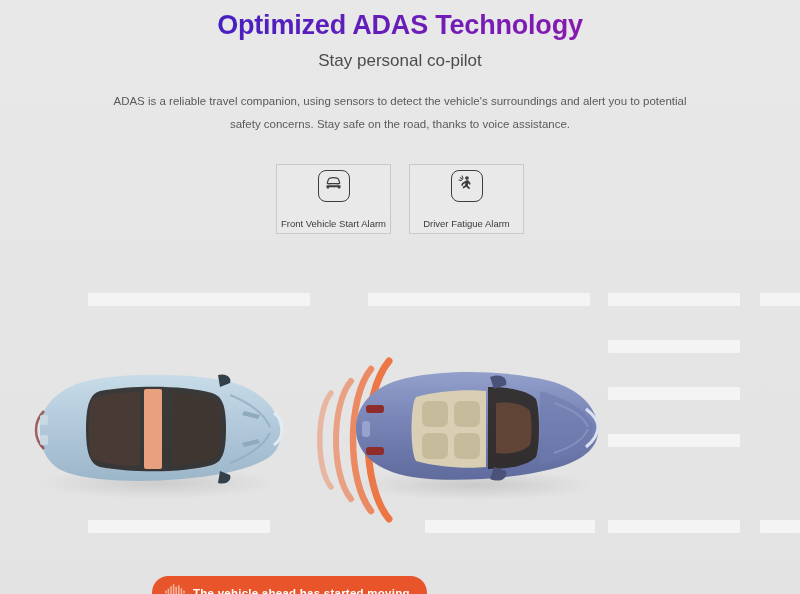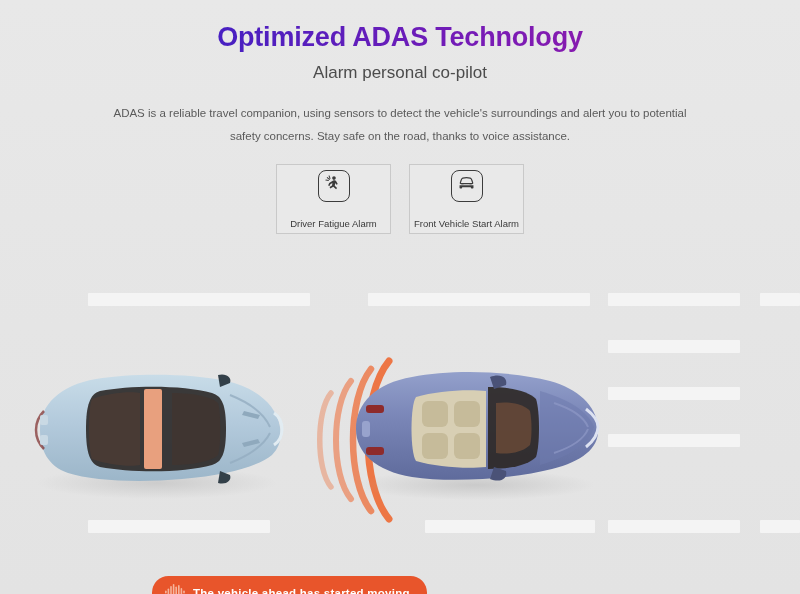--- a/index.html
+++ b/index.html
@@ -18,21 +18,21 @@
     position: absolute;
     inset: 0;
     background: linear-gradient(180deg, #e8e8e8 0%, #e5e5e5 55%, #e3e3e3 100%);
   }
 
   
   .header {
     position: absolute;
     top: 0; left: 0; right: 0;
     text-align: center;
-    padding-top: 22px;
+    padding-top: 10px;
   }
   .title {
     font-size: 27px;
     font-weight: bold;
     letter-spacing: -0.2px;
     margin: 0;
     background: linear-gradient(90deg, #2727d8 0%, #4b1fc0 30%, #7a1bb5 62%, #a4179f 100%);
     -webkit-background-clip: text;
     background-clip: text;
     color: transparent;
@@ -153,51 +153,51 @@
     display: block;
   }
 </style>
 </head>
 <body>
 
 <div class="page">
 
   <div class="header">
     <h1 class="title">Optimized ADAS Technology</h1>
-    <h2 class="subtitle">Alarm personal co-pilot</h2>
+    <h2 class="subtitle">Stay personal co-pilot</h2>
     <p class="desc">ADAS is a reliable travel companion, using sensors to detect the vehicle's surroundings and alert you to potential safety concerns. Stay safe on the road, thanks to voice assistance.</p>
   </div>
 
   <div class="cards">
-
-    <div class="card card2">
-      <div class="card-icon">
-        <span>
-          <svg width="19" height="19" viewBox="0 0 24 24" fill="none" aria-hidden="true">
-            <circle cx="12.6" cy="5.2" r="2.3" fill="#3c3c3c"></circle>
-            <path d="M11.6 8.1c1.9-.3 3.4.3 4.2 1.7l1.6 2.8-1.7 1-1.5-2.3-.6 3.6 2.9 2.9-1.3 1.4-3.4-3.2-3.9 2.2-.9-1.7 3.1-1.9.5-3.1-2.6 1.3-1 2.5-1.8-.7 1.3-3.3 5.1-3.2z" fill="#3c3c3c"></path>
-            <path d="M4.2 4.6l2.6 2.3M6.4 2.4l1.2 3.1M2.4 7.6l3.2.5" stroke="#3c3c3c" stroke-width="1.3" stroke-linecap="round"></path>
-          </svg>
-        </span>
-      </div>
-      <div class="card-label">Driver Fatigue Alarm</div>
-    </div>
 
     <div class="card card1">
       <div class="card-icon">
         <span>
           <svg width="19" height="15" viewBox="0 0 24 18" fill="none" aria-hidden="true">
             <path d="M3.2 11.2h17.6v3.1a1 1 0 0 1-1 1h-1.3a1 1 0 0 1-1-1v-.7H6.5v.7a1 1 0 0 1-1 1H4.2a1 1 0 0 1-1-1v-3.1z" fill="#3c3c3c"></path>
             <path d="M5.1 5.2C5.6 3.5 6.2 2.6 7.3 2.3c1.9-.5 7.5-.5 9.4 0 1.1.3 1.7 1.2 2.2 2.9l.9 3c.2.6-.2 1-.8 1H5c-.6 0-1-.4-.8-1l.9-3z" stroke="#3c3c3c" stroke-width="1.5" fill="none"></path>
             <rect x="5.4" y="8.4" width="3" height="1.6" rx="0.8" fill="#3c3c3c"></rect>
             <rect x="15.6" y="8.4" width="3" height="1.6" rx="0.8" fill="#3c3c3c"></rect>
           </svg>
         </span>
       </div>
       <div class="card-label">Front Vehicle Start Alarm</div>
+    </div>
+
+    <div class="card card2">
+      <div class="card-icon">
+        <span>
+          <svg width="19" height="19" viewBox="0 0 24 24" fill="none" aria-hidden="true">
+            <circle cx="12.6" cy="5.2" r="2.3" fill="#3c3c3c"></circle>
+            <path d="M11.6 8.1c1.9-.3 3.4.3 4.2 1.7l1.6 2.8-1.7 1-1.5-2.3-.6 3.6 2.9 2.9-1.3 1.4-3.4-3.2-3.9 2.2-.9-1.7 3.1-1.9.5-3.1-2.6 1.3-1 2.5-1.8-.7 1.3-3.3 5.1-3.2z" fill="#3c3c3c"></path>
+            <path d="M4.2 4.6l2.6 2.3M6.4 2.4l1.2 3.1M2.4 7.6l3.2.5" stroke="#3c3c3c" stroke-width="1.3" stroke-linecap="round"></path>
+          </svg>
+        </span>
+      </div>
+      <div class="card-label">Driver Fatigue Alarm</div>
     </div>
 
   </div>
 
   <div class="scene">
 
     <div class="lane" style="left:88px;  top:23px;  width:222px;"></div>
     <div class="lane" style="left:368px; top:23px; width:222px;"></div>
     <div class="lane" style="left:608px; top:23px; width:132px;"></div>
     <div class="lane" style="left:760px; top:23px; width:40px;"></div>

